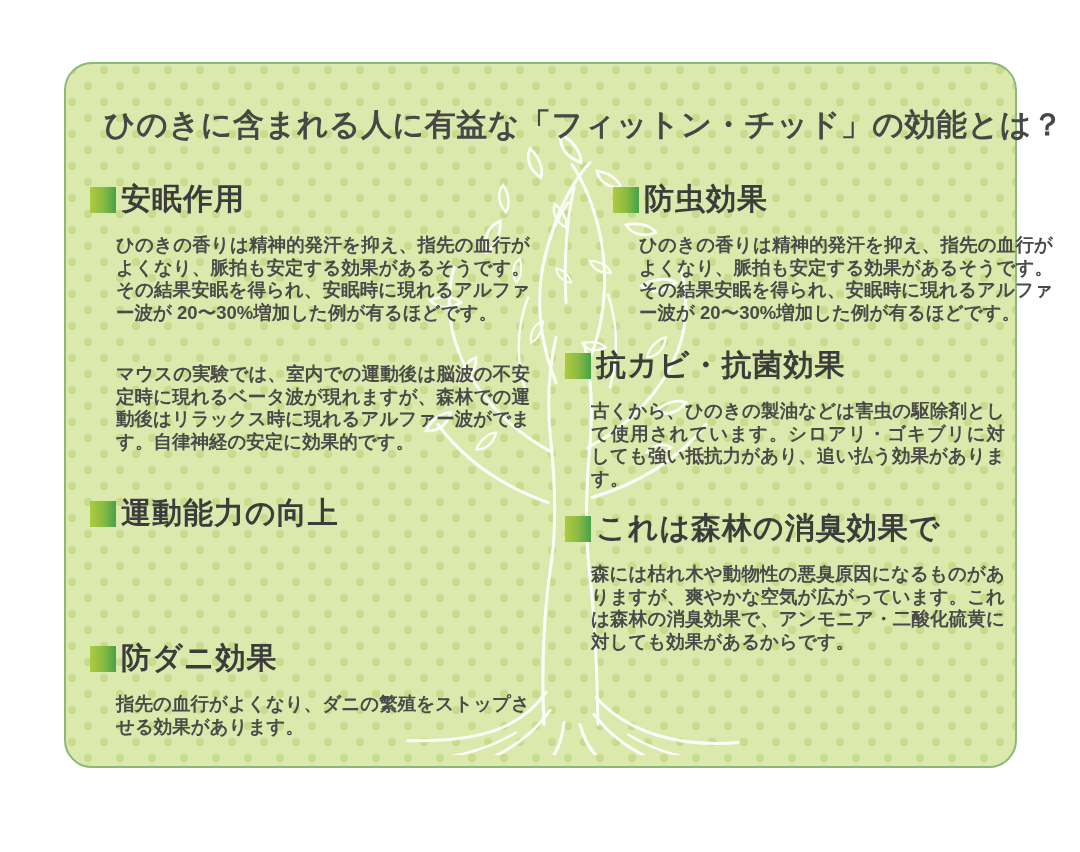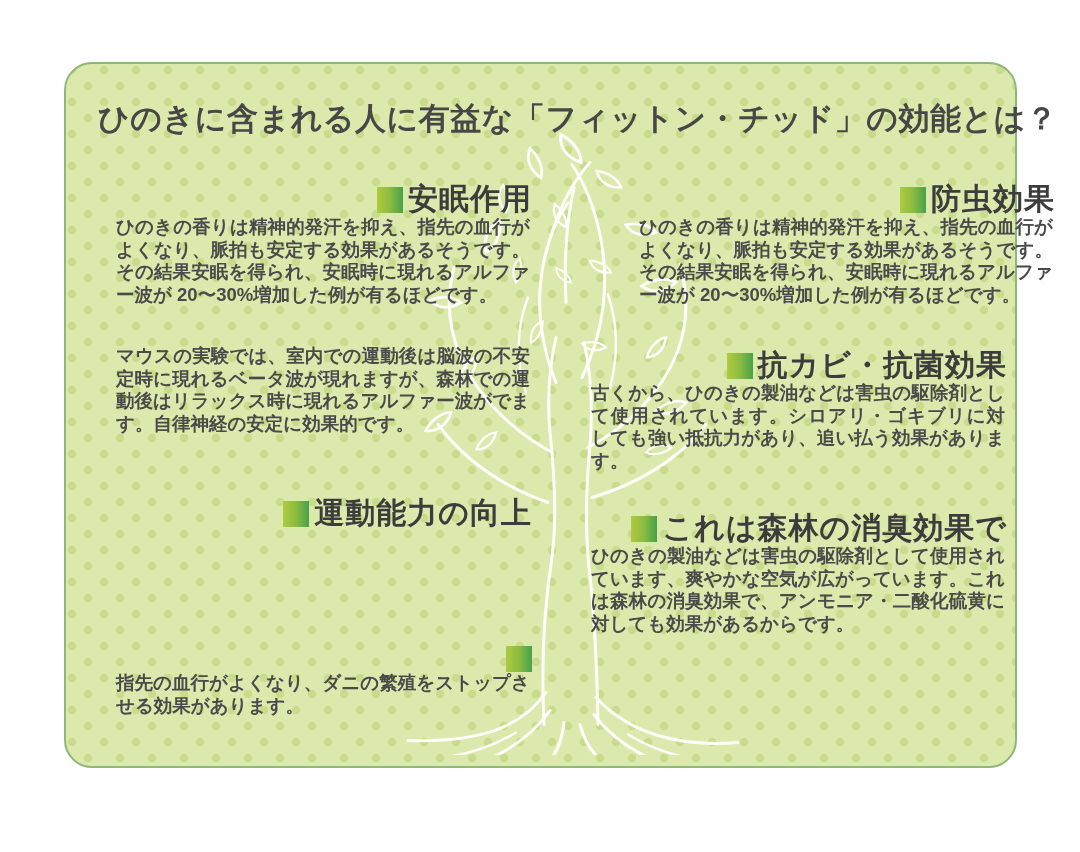--- a/index.html
+++ b/index.html
@@ -27,46 +27,46 @@
   .tree{
     position:absolute;
     left:300px;top:66px;
     width:400px;height:625px;
     pointer-events:none;
   }
   .page-title{
     position:absolute;
     left:32px;top:34px;
     width:900px;
-    margin:0;
+    margin:6px;
     font-size:31px;
     font-weight:bold;
     color:#474747;
     letter-spacing:0.5px;
     white-space:nowrap;
   }
   .section{position:absolute;width:442px;}
-  .sec-head{display:flex;align-items:flex-start;justify-content:flex-end;}
+  .sec-head{display:flex;align-items:flex-start;}
   .bullet{
     flex:0 0 auto;
     width:26px;height:26px;
     margin-top:5px;
     background:linear-gradient(90deg,#aecb3e 0%,#8bbb42 50%,#46a24a 100%);
   }
   .sec-head h2{
     margin:0 0 0 5px;
     font-size:30px;
     line-height:34px;
     font-weight:bold;
     color:#3c3c3c;
     letter-spacing:1px;
     white-space:nowrap;
   }
   .sec-body{
-    margin:0 0 0 26px;
+    margin:18px 0 0 26px;
     width:414px;
     font-size:18.5px;
     line-height:22.5px;
     font-weight:bold;
     color:#4a4a4a;
     text-align:justify;
   }
   
   #sec-l1{left:24px;top:118px;}
   #sec-l2{left:24px;top:281px;}
@@ -151,20 +151,21 @@
   <div class="section" id="sec-l3">
     <div class="sec-head">
       <span class="bullet"></span>
       <h2>運動能力の向上</h2>
     </div>
   </div>
 
   <div class="section" id="sec-l4">
     <div class="sec-head">
       <span class="bullet"></span>
+      <h2>防ダニ効果</h2>
     </div>
     <p class="sec-body">指先の血行がよくなり、ダニの繁殖をストップさせる効果があります。</p>
   </div>
 
   <div class="section" id="sec-r1">
     <div class="sec-head">
       <span class="bullet"></span>
       <h2>防虫効果</h2>
     </div>
     <p class="sec-body">ひのきの香りは精神的発汗を抑え、指先の血行がよくなり、脈拍も安定する効果があるそうです。その結果安眠を得られ、安眠時に現れるアルファー波が 20〜30%増加した例が有るほどです。</p>
@@ -176,16 +177,16 @@
       <h2>抗カビ・抗菌効果</h2>
     </div>
     <p class="sec-body">古くから、ひのきの製油などは害虫の駆除剤として使用されています。シロアリ・ゴキブリに対しても強い抵抗力があり、追い払う効果があります。</p>
   </div>
 
   <div class="section" id="sec-r3">
     <div class="sec-head">
       <span class="bullet"></span>
       <h2>これは森林の消臭効果で</h2>
     </div>
-    <p class="sec-body">ひのきの製油などは害虫の駆除剤として使用されています、爽やかな空気が広がっています。これは森林の消臭効果で、アンモニア・二酸化硫黄に対しても効果があるからです。</p>
+    <p class="sec-body">森には枯れ木や動物性の悪臭原因になるものがありますが、爽やかな空気が広がっています。これは森林の消臭効果で、アンモニア・二酸化硫黄に対しても効果があるからです。</p>
   </div>
 
 </div>
 
 </body></html>

